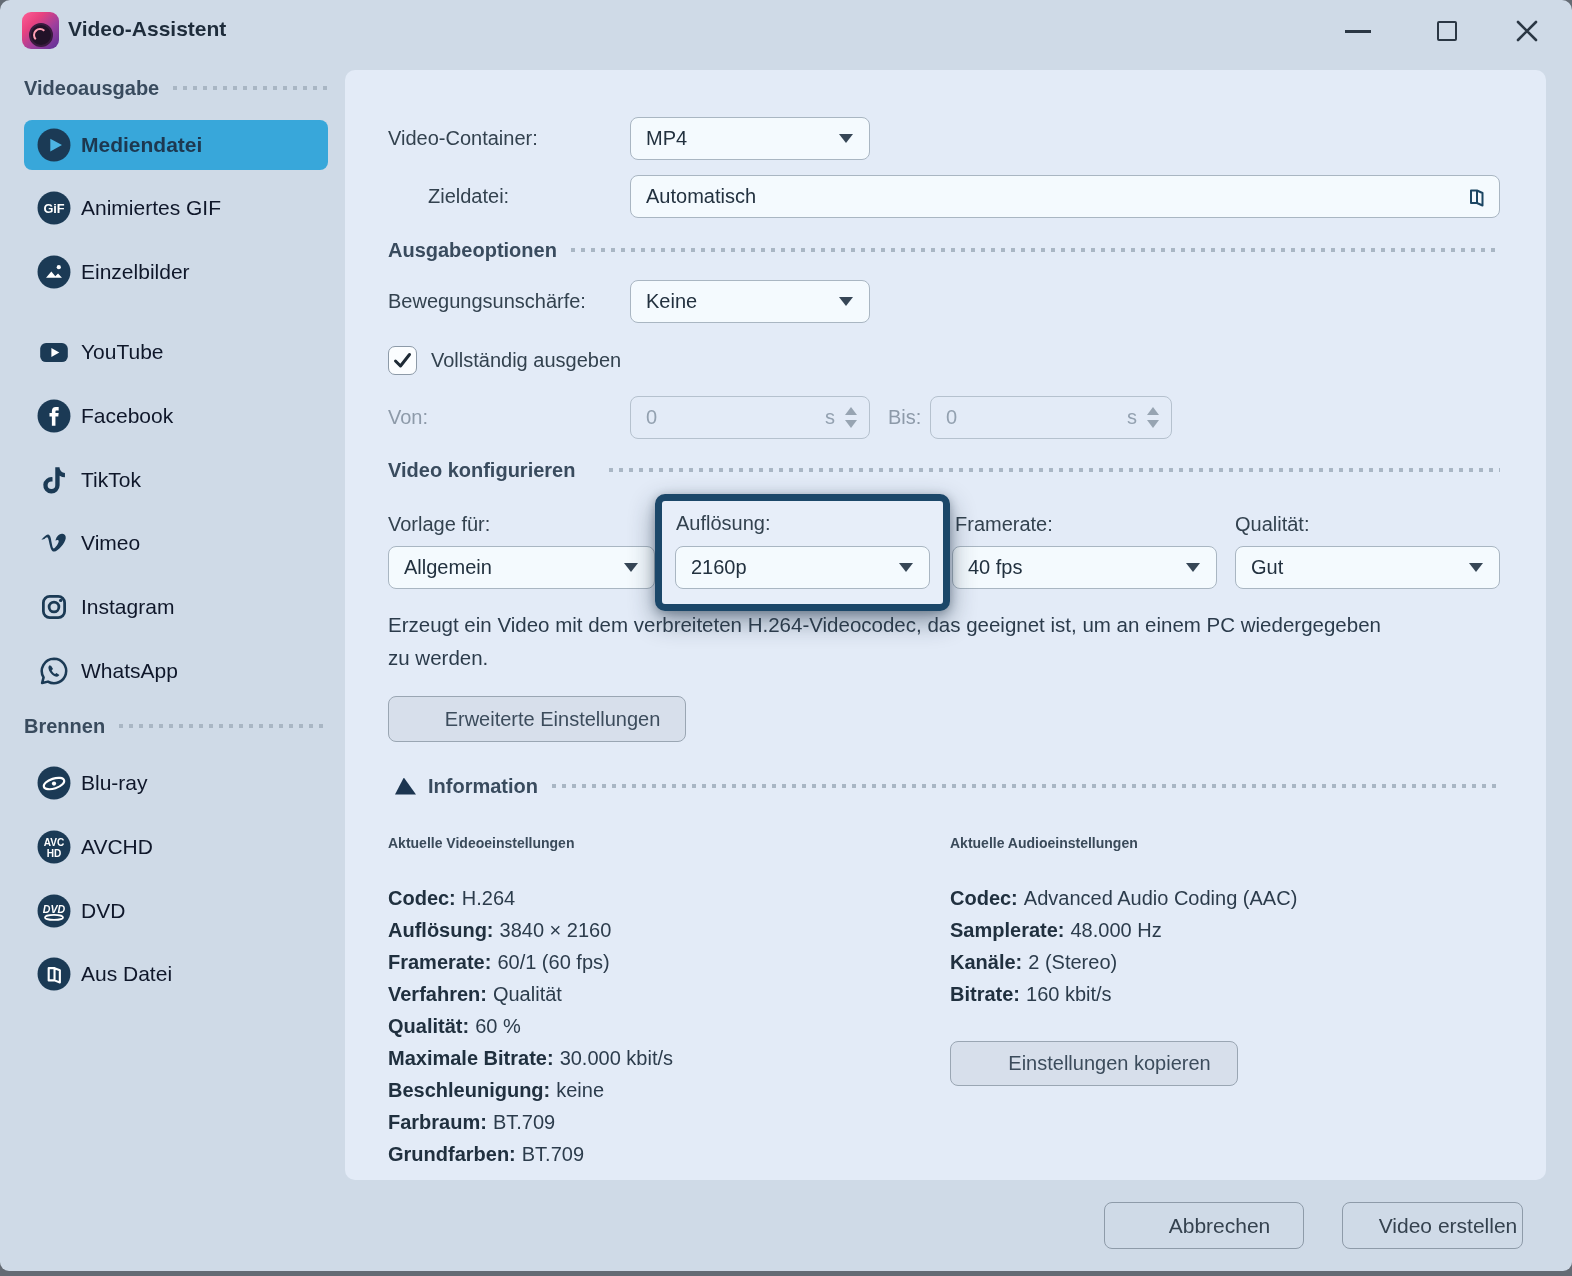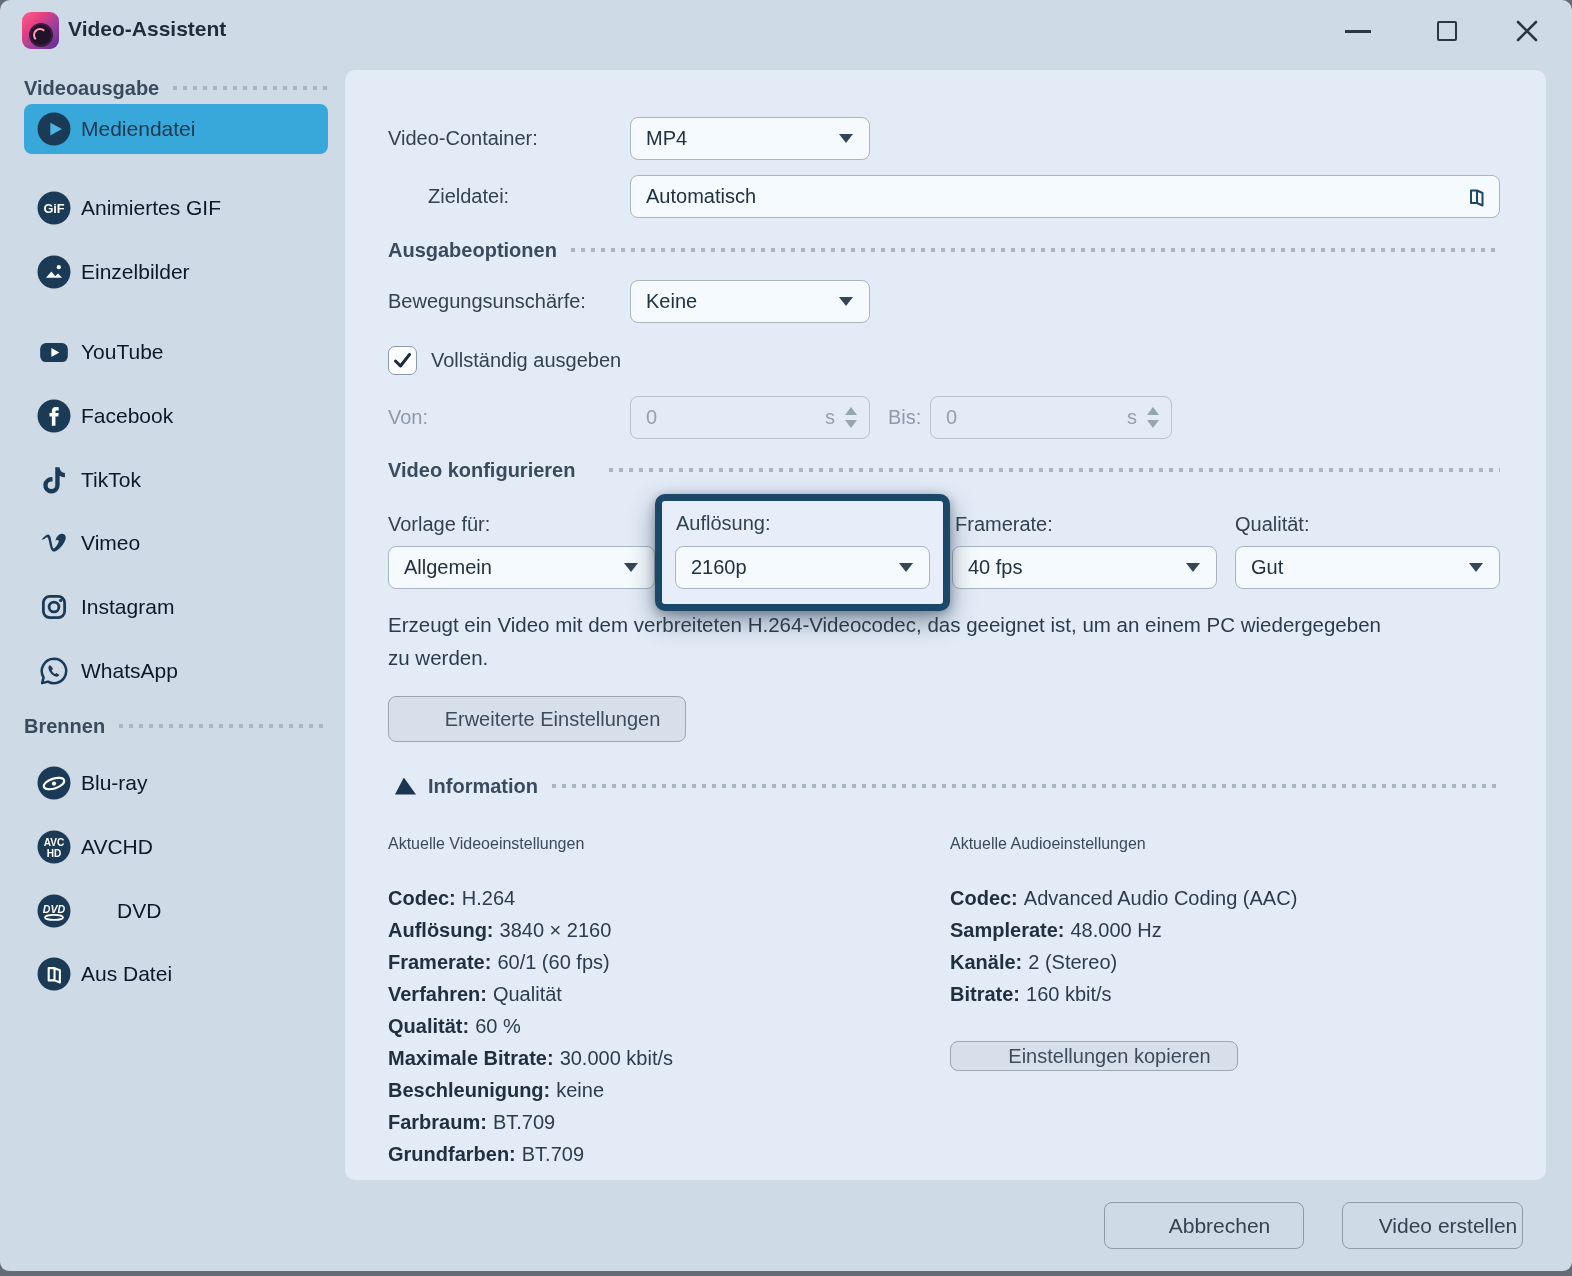--- a/index.html
+++ b/index.html
@@ -67,21 +67,21 @@
 
   .desc { position:absolute; left:43px; top:538px; width:1020px; font-size:20.5px; line-height:33px; color:#2b3b4b; }
 
   .btn { position:absolute; border:1.6px solid #9aa6b3; border-radius:8px; background:#d7dfeb;
     display:flex; align-items:center; justify-content:center; font-size:20px; color:#3c4c5c; cursor:pointer;padding-left:31px; }
   .btn-ghost { background:transparent; border-color:#8e9ba9; font-size:21px; color:#35424f; }
 
   .tri-expand { width:21px; height:17px; background:#1c3550;
     clip-path:polygon(42% 0, 100% 100%, 0 100%); margin-right:12px; flex:0 0 auto; }
 
-  .col-title { position:absolute; font-size:16px; color:#3a4a5a; }
+  .col-title { position:absolute; font-size:14px; color:#3a4a5a;font-weight:bold; }
   .info-col { position:absolute; font-size:20px; color:#2c3c4c; line-height:32px; }
   .info-col .b { font-weight:700; color:#20303f; margin-right:6px; }
   .info-row { white-space:nowrap; }
 
   svg { display:block; }
 </style>
 </head>
 <body>
 
 <div class="window">
@@ -98,21 +98,21 @@
           <path d="M4 4 22 22 M22 4 4 22" stroke="#2b3744" stroke-width="2.6" stroke-linecap="round"></path>
         </svg>
     </div>
   </div>
 
   <div class="side-header" style="top:74px;">
     <span>Videoausgabe</span>
       <span class="dots"></span>
   </div>
 
-  <div class="side-item selected" style="top:104px;">
+  <div class="side-item selected" style="top:120px;font-weight:bold;">
     <svg class="ic" viewBox="0 0 32 32">
       <circle cx="16" cy="16" r="15.5" fill="#1b3a55"></circle>
         <path d="M12.5 10l11 6-11 6z" fill="#4db4e2"></path>
     </svg>
     <span class="lbl">Mediendatei</span>
   </div>
 
   <div class="side-item" style="top:183px;">
     <svg class="ic" viewBox="0 0 32 32">
       <circle cx="16" cy="16" r="15.5" fill="#1b3a55"></circle>
@@ -193,21 +193,21 @@
 
   <div class="side-item" style="top:822px;">
     <svg class="ic" viewBox="0 0 32 32">
       <circle cx="16" cy="16" r="15.5" fill="#1b3a55"></circle>
       <text x="16" y="15" font-size="9.5" font-weight="bold" fill="#fff" text-anchor="middle" font-family="Liberation Sans, sans-serif">AVC</text>
       <text x="16" y="25" font-size="9.5" font-weight="bold" fill="#fff" text-anchor="middle" font-family="Liberation Sans, sans-serif">HD</text>
     </svg>
     <span class="lbl">AVCHD</span>
   </div>
 
-  <div class="side-item" style="top:886px;gap:36px;">
+  <div class="side-item" style="top:886px;">
     <svg class="ic" viewBox="0 0 32 32">
       <circle cx="16" cy="16" r="15.5" fill="#1b3a55"></circle>
       <text x="16" y="17.5" font-size="10" font-weight="bold" font-style="italic" fill="#fff" text-anchor="middle" font-family="Liberation Sans, sans-serif">DVD</text>
       <ellipse cx="16" cy="22" rx="8.5" ry="2.4" fill="none" stroke="#fff" stroke-width="1.6"></ellipse>
     </svg>
     <span class="lbl">DVD</span>
   </div>
 
   <div class="side-item" style="top:949px;">
     <svg class="ic" viewBox="0 0 32 32">
@@ -327,21 +327,21 @@
       <div class="info-row"><span class="b">Grundfarben:</span><span>BT.709</span></div>
     </div>
 
     <div class="info-col" style="left:605px; top:812px;">
       <div class="info-row"><span class="b">Codec:</span><span>Advanced Audio Coding (AAC)</span></div>
       <div class="info-row"><span class="b">Samplerate:</span><span>48.000 Hz</span></div>
       <div class="info-row"><span class="b">Kanäle:</span><span>2 (Stereo)</span></div>
       <div class="info-row"><span class="b">Bitrate:</span><span>160 kbit/s</span></div>
     </div>
 
-    <div class="btn" style="left:605px; top:971px; width:288px; height:30px;">
+    <div class="btn" style="left:605px; top:971px; width:288px; height:45px;">
       <span>Einstellungen kopieren</span>
     </div>
 
   </div>
 
   <div class="btn btn-ghost" style="left:1342px; top:1202px; width:181px; height:47px;">
     <span>Video erstellen</span>
   </div>
   <div class="btn btn-ghost" style="left:1104px; top:1202px; width:200px; height:47px;">
     <span>Abbrechen</span>

